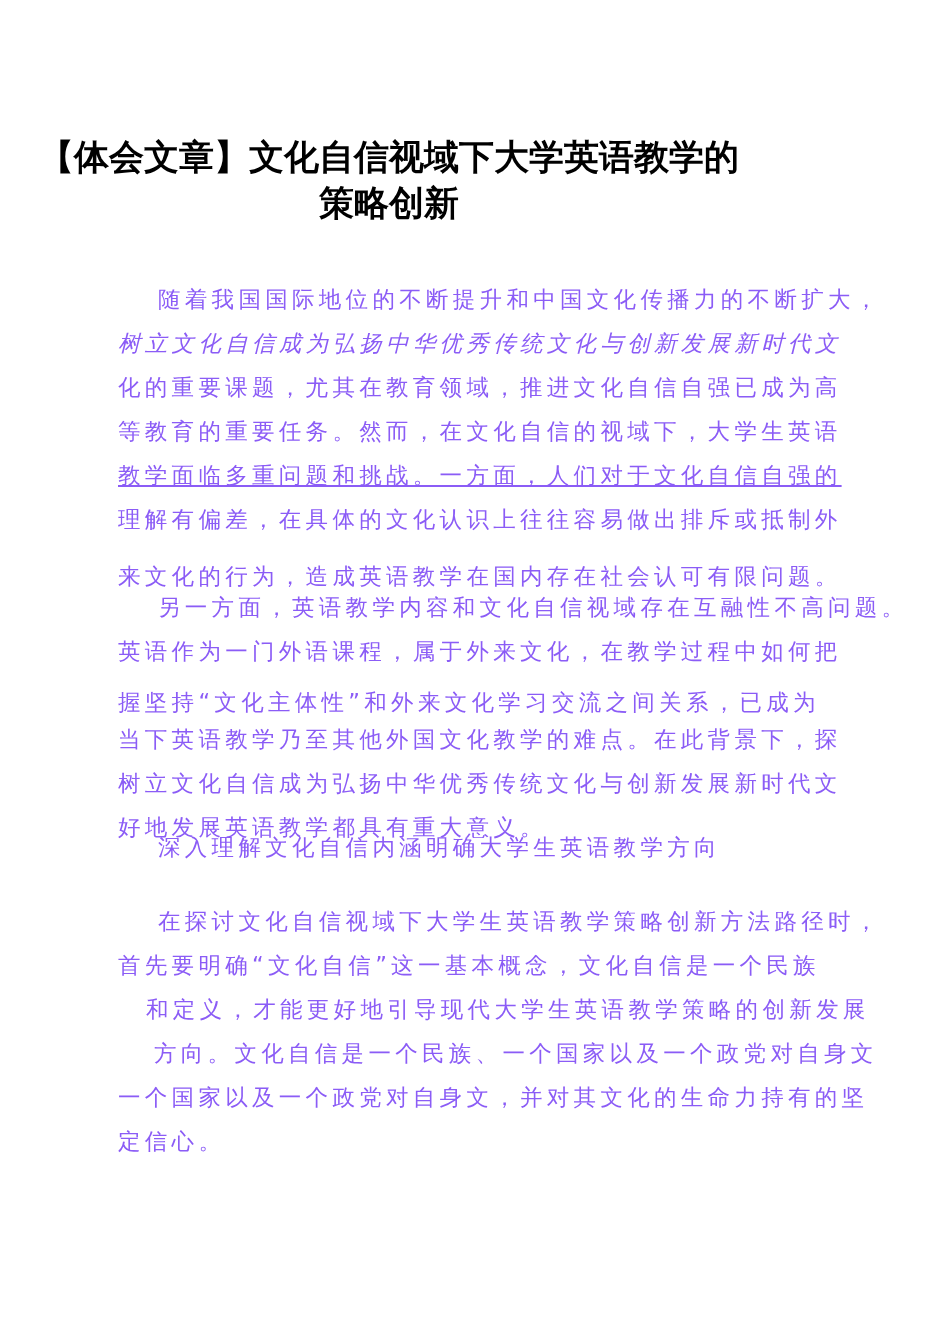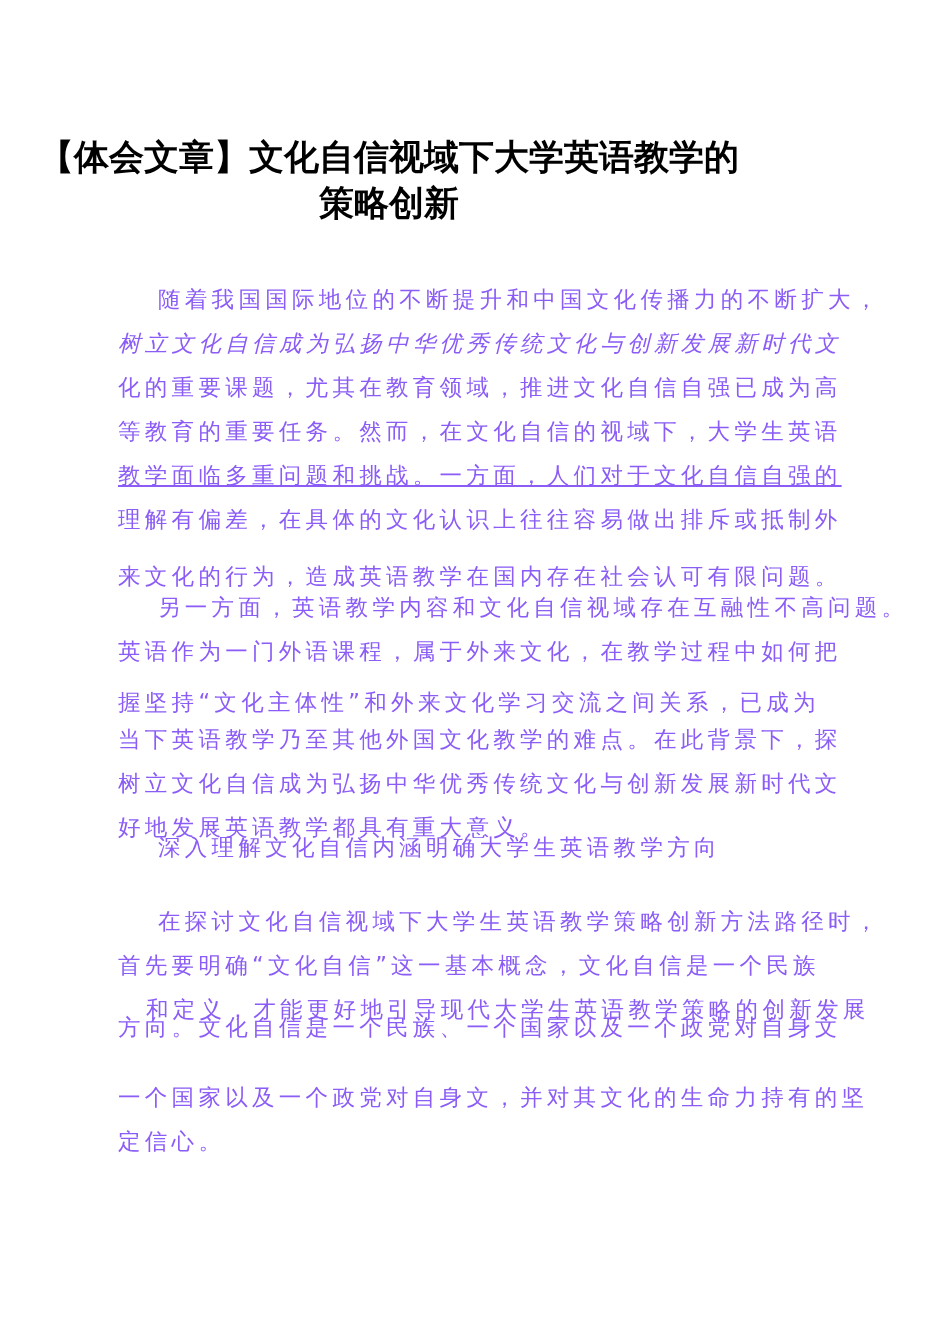--- a/index.html
+++ b/index.html
@@ -32,17 +32,17 @@
   </div>
 
   <div>
     <div class="line indent" style="top:832px;text-align:center;">深入理解文化自信内涵明确大学生英语教学方向</div>
   </div>
 
   <div>
     <div class="line indent" style="top:906px;">在探讨文化自信视域下大学生英语教学策略创新方法路径时，</div>
     <div class="line" style="top:950px;">首先要明确“文化自信”这一基本概念，文化自信是一个民族</div>
     <div class="line" style="top:994px;margin-left:28px;">和定义，才能更好地引导现代大学生英语教学策略的创新发展</div>
-    <div class="line" style="top:1012px;">方向。文化自信是一个民族、一个国家以及一个政党对自身文</div>
+    <div class="line" style="top:1038px;margin-left:36px;">方向。文化自信是一个民族、一个国家以及一个政党对自身文</div>
     <div class="line" style="top:1082px;">一个国家以及一个政党对自身文，并对其文化的生命力持有的坚</div>
     <div class="line" style="top:1126px;">定信心。</div>
   </div>
 </div>
 
 </body></html>

